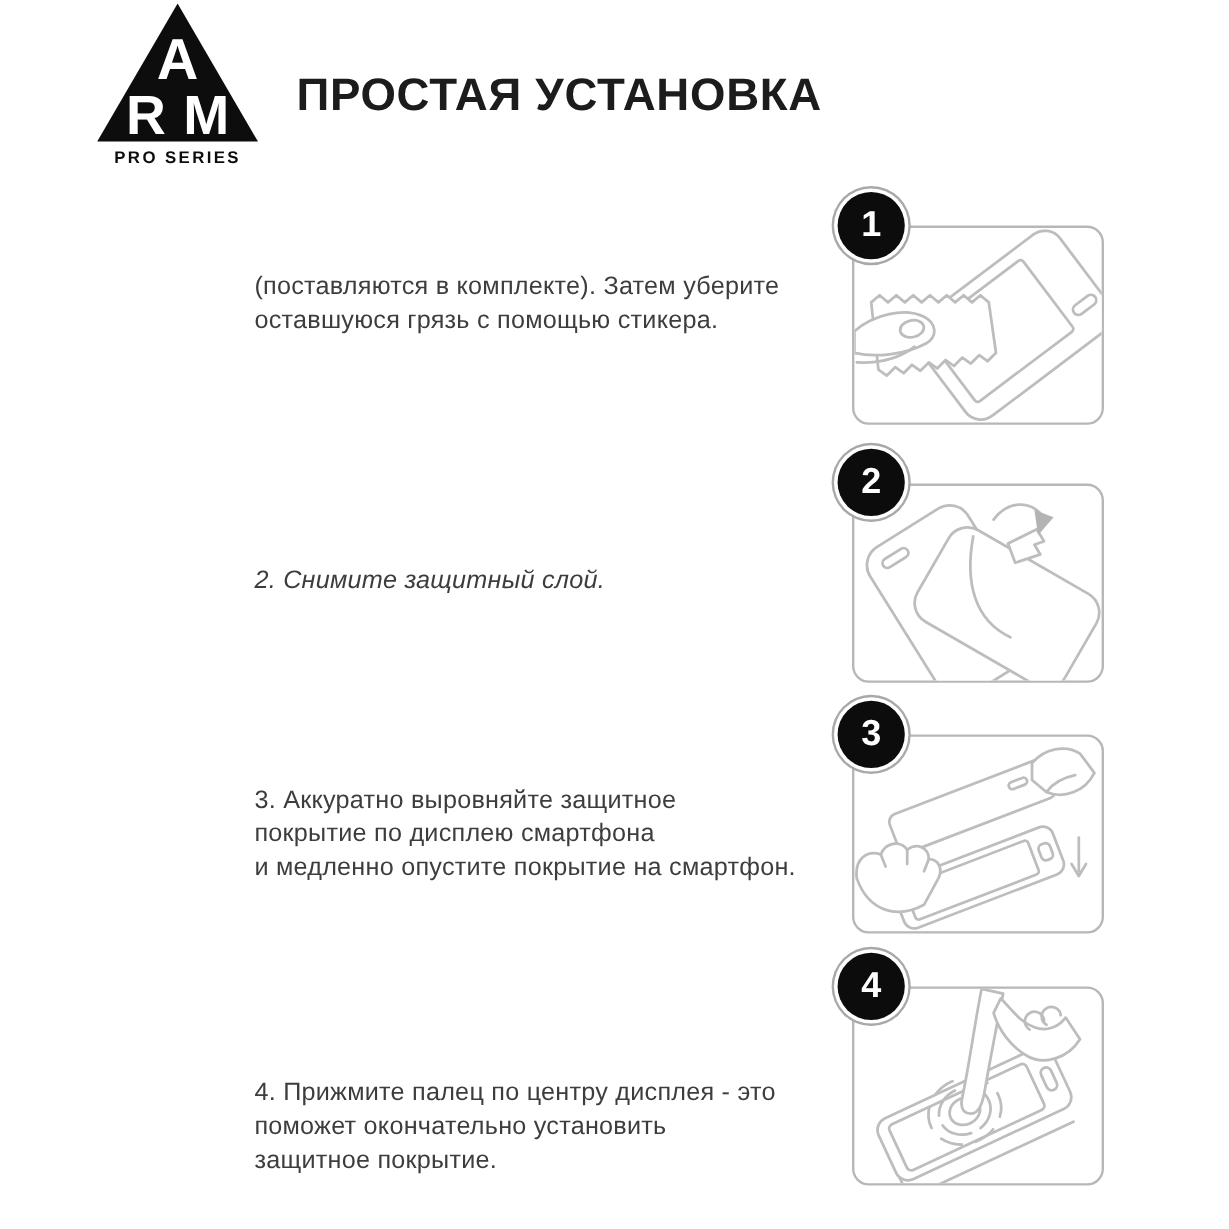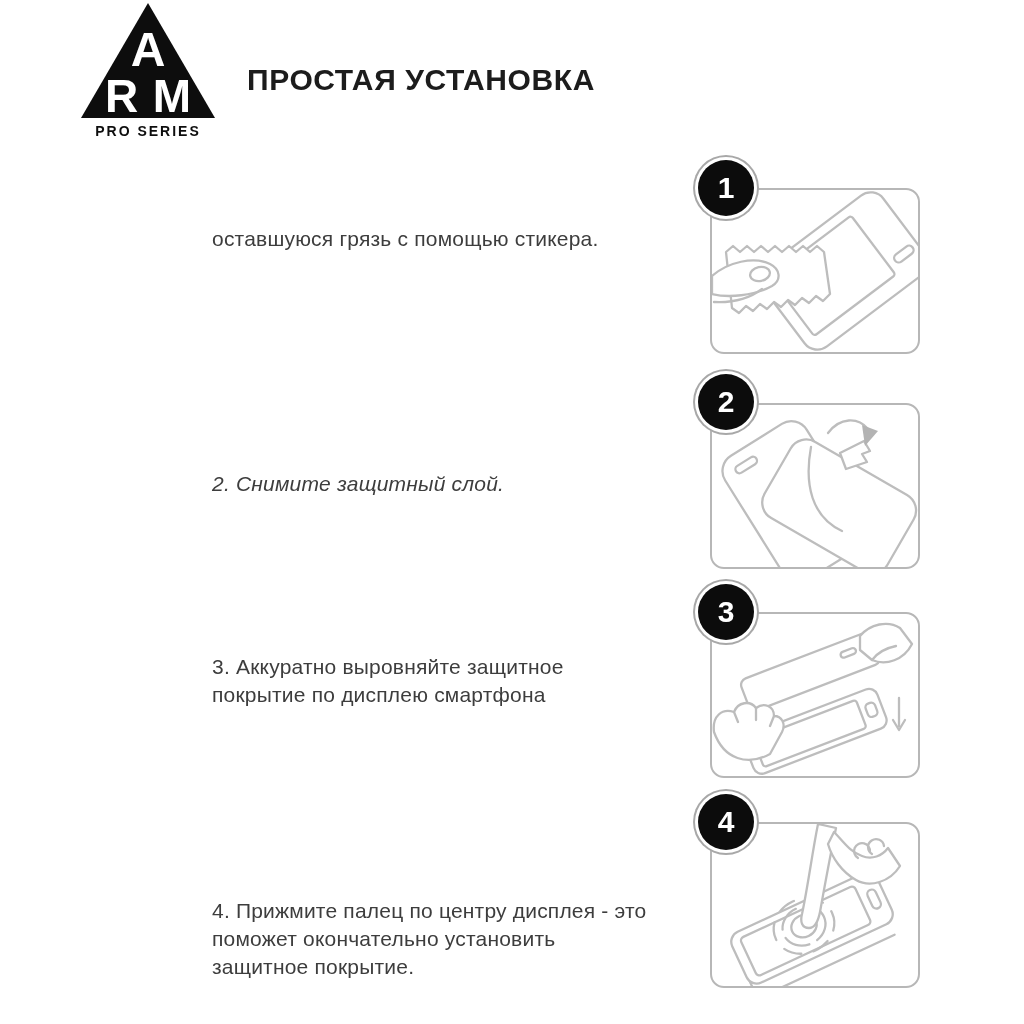--- a/index.html
+++ b/index.html
@@ -12,21 +12,21 @@
   .logo-wrap { position:absolute; left:80px; top:2px; width:136px; }
   .logo-svg { display:block; }
   .logo-tagline {
     margin-top:3px; text-align:center; font-size:14px; font-weight:700;
     letter-spacing:2px; color:#0d0d0d; white-space:nowrap;
   }
 
   
   .page-title {
     position:absolute; left:247px; top:62px; line-height:36px;
-    font-size:30px; font-weight:800; letter-spacing:0.6px; color:#1c1c1c;
+    font-size:38px; font-weight:800; letter-spacing:0.6px; color:#1c1c1c;
     white-space:nowrap;
   }
 
   
   .step-text {
     position:absolute; left:212px; width:492px;
     font-size:21px; line-height:28px; color:#3d3d3d; letter-spacing:0.2px;
   }
   .step-text div { white-space:nowrap; }
   .step-1-text { top:225px; }
@@ -68,30 +68,32 @@
       <polygon points="68,1 135,116 1,116" fill="#0d0d0d"></polygon>
       <text x="68" y="64" text-anchor="middle" font-family="Liberation Sans, sans-serif" font-size="48" font-weight="700" fill="#ffffff">A</text>
       <text x="68" y="110" text-anchor="middle" font-family="Liberation Sans, sans-serif" font-size="46" font-weight="700" fill="#ffffff" textLength="86">RM</text>
     </svg>
     <div class="logo-tagline">PRO SERIES</div>
   </div>
 
   <div class="page-title">ПРОСТАЯ УСТАНОВКА</div>
 
   <div class="step-text step-1-text">
+    <div>(поставляются в комплекте). Затем уберите</div>
     <div>оставшуюся грязь с помощью стикера.</div>
   </div>
 
   <div class="step-text step-2-text">
     <div>2. Снимите защитный слой.</div>
   </div>
 
   <div class="step-text step-3-text">
     <div>3. Аккуратно выровняйте защитное</div>
     <div>покрытие по дисплею смартфона</div>
+    <div>и медленно опустите покрытие на смартфон.</div>
   </div>
 
   <div class="step-text step-4-text">
     <div>4. Прижмите палец по центру дисплея - это</div>
     <div>поможет окончательно установить</div>
     <div>защитное покрытие.</div>
   </div>
 
   <div class="figure-box fig-1">
     <svg width="206" height="162" viewBox="0 0 206 162">

